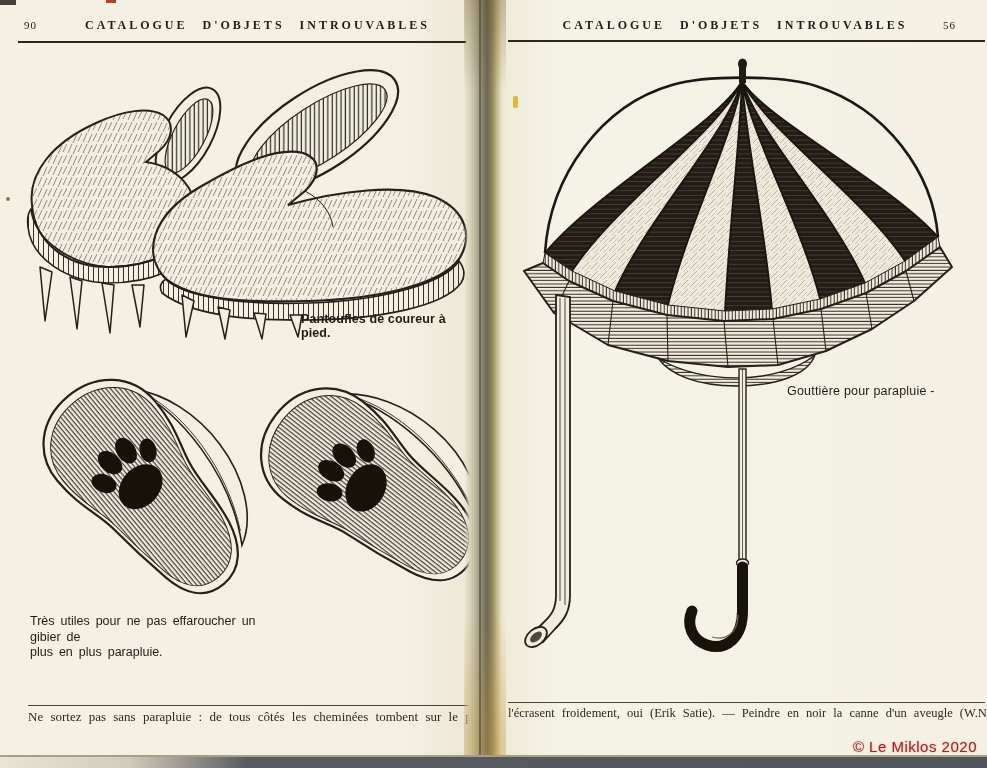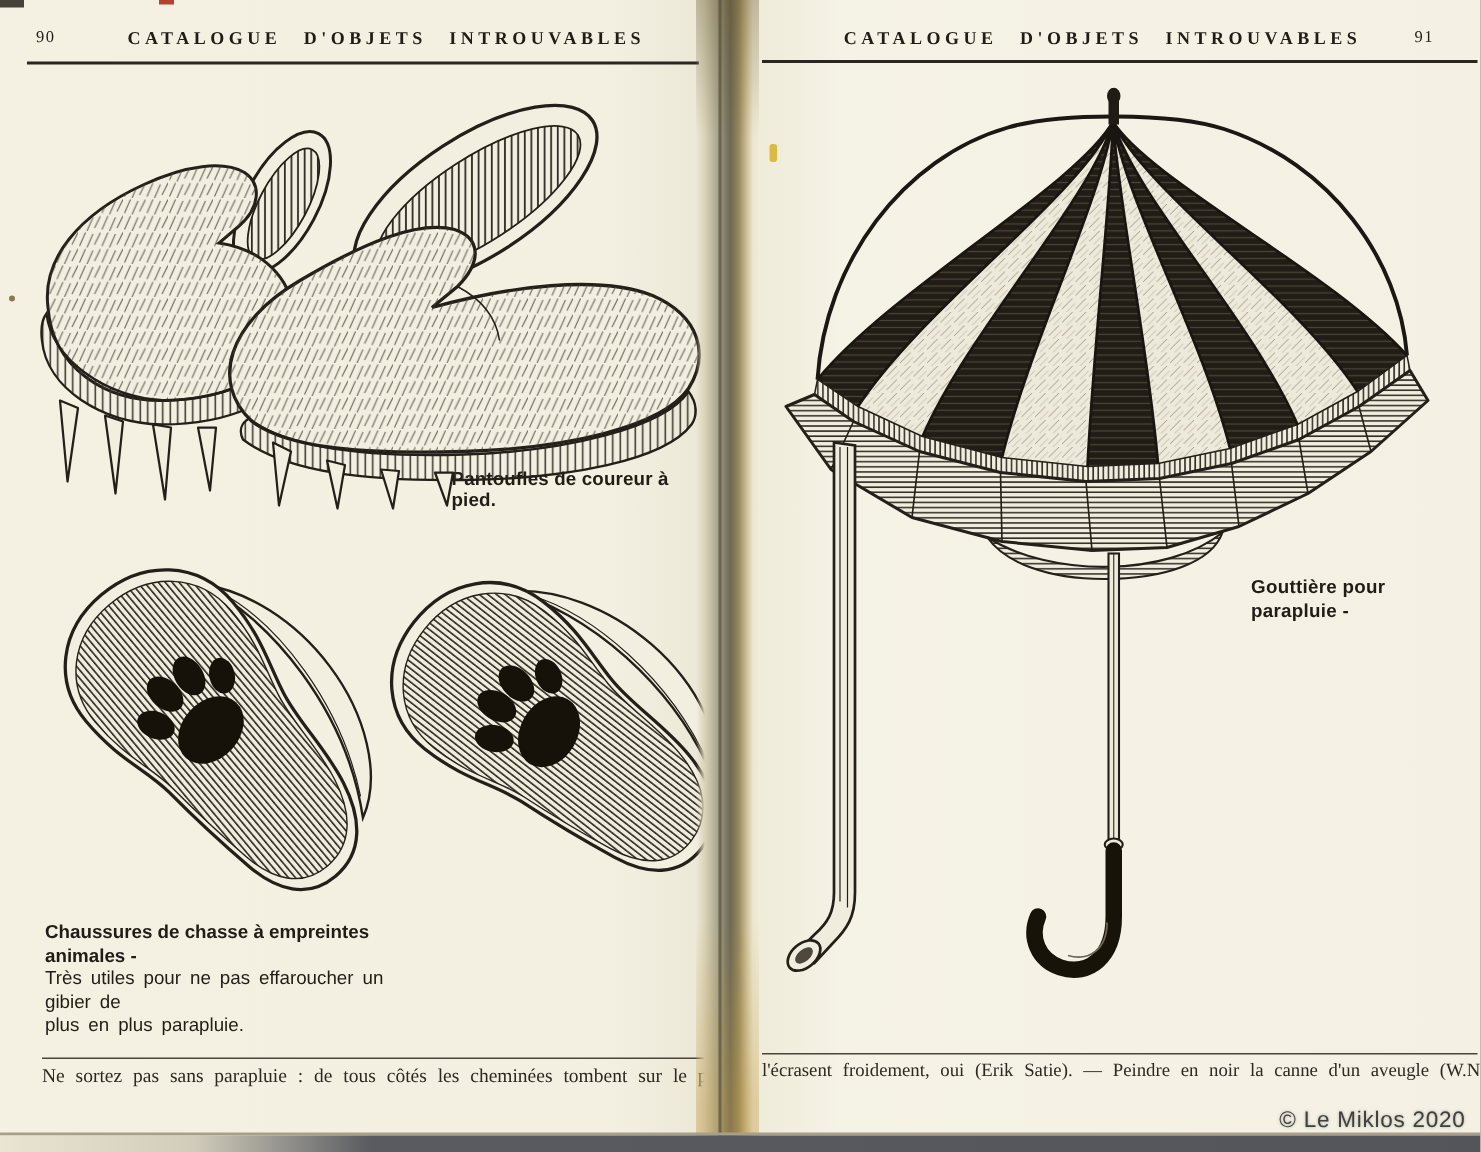--- a/index.html
+++ b/index.html
@@ -13,67 +13,66 @@
   .hdr-num{position:absolute; font-family:"Liberation Serif", serif; font-size:11px; font-weight:normal; letter-spacing:1px;}
   .hdr-title{position:absolute; font-family:"Liberation Serif", serif; font-size:12px; font-weight:bold;
     letter-spacing:3px; word-spacing:9px; text-align:center; white-space:nowrap;}
   .rule{position:absolute; height:2px; background:#2b2620;}
   .rule.thin{height:1px;}
   .caption{position:absolute; font-size:12.5px; font-weight:bold; letter-spacing:.1px;}
   .caption-block{position:absolute; font-size:12.5px; line-height:15.5px; width:260px;}
   .caption-block .lead{font-weight:bold;}
   .caption-block .rest{white-space:pre-line; word-spacing:2.5px;}
   .article{position:absolute; font-size:12.5px; line-height:16.3px; width:194px;}
-  .article .lead{font-weight:bold; letter-spacing:.2px;margin-left:47px;}
+  .article .lead{font-weight:normal; letter-spacing:.2px;}
   .article .body{white-space:pre-line; word-spacing:2px;}
   .footer{position:absolute; font-family:"Liberation Serif", serif; font-size:13px; word-spacing:4px;
     white-space:nowrap; color:#2e2920;}
   .illus{position:absolute;}
   .spine{
     position:absolute; top:0; left:464px; width:42px; height:768px; z-index:5;
     background:
       linear-gradient(to bottom, rgba(90,70,30,.30) 0%, rgba(90,70,30,0) 12%, rgba(0,0,0,0) 80%, rgba(190,150,60,.35) 96%),
       linear-gradient(to right, rgba(216,210,184,0) 0%, #d9d3b9 14%, #aaa68e 34%, #7d7862 48%, #6e6953 55%, #97895f 68%, #cdbf92 80%, #ece5cf 90%, rgba(236,229,207,0) 100%);
   }
   .spine-line{position:absolute; top:0; left:479px; width:2px; height:768px; background:rgba(80,74,52,.65); z-index:6;}
   .bottom-edge{
     position:absolute; left:0; bottom:0; width:987px; height:11px; z-index:7;
     background:linear-gradient(to right,#eae5d2 0%,#d2cdbb 13%,#62636а 22%,#595b61 26%,#53555b 100%);
     background:linear-gradient(to right,#eae5d2 0%,#d2cdbb 13%,#595b61 25%,#53555b 100%);
   }
   .bottom-line{position:absolute; left:0; bottom:11px; width:987px; height:2px; background:#a89f87; z-index:7;}
-  .watermark{position:absolute; right:10px; bottom:13px; z-index:8; color:#404040; font-size:15px;
+  .watermark{position:absolute; right:10px; bottom:13px; z-index:8; color:#b91c1c; font-size:15px;
     letter-spacing:.5px; text-shadow:0 0 2px rgba(120,120,110,.6);}
   .mark{position:absolute; z-index:4;}
 </style>
 </head>
 <body>
 
 <div class="book">
 
   <div class="page left">
     <div class="hdr-num" style="left:24px; top:19px;">90</div>
     <div class="hdr-title" style="left:60px; top:18px; width:395px;">CATALOGUE D'OBJETS INTROUVABLES</div>
     <div class="rule" style="left:18px; top:41px; width:448px;"></div>
 
     <div class="caption" style="left:301px; top:312px;">Pantoufles de coureur à pied.</div>
 
     <div class="caption-block" style="left:30px; top:614px;">
-      <div class="lead">Chaussures de chasse à empreintes animales -</div>
       <div class="rest">Très utiles pour ne pas effaroucher un gibier de
 plus en plus parapluie.</div>
     </div>
 
     <div class="rule thin" style="left:28px; top:705px; width:450px; background:#4a443a;"></div>
     <div class="footer" style="left:28px; top:709px;">Ne sortez pas sans parapluie : de tous côtés les cheminées tombent sur le pauvre monde et</div>
   </div>
 
   <div class="page right">
     <div class="hdr-title" style="left:40px; top:18px; width:390px;">CATALOGUE D'OBJETS INTROUVABLES</div>
-    <div class="hdr-num" style="left:443px; top:19px;">91</div>
+    <div class="hdr-num" style="left:443px; top:19px;">56</div>
     <div class="rule" style="left:8px; top:40px; width:477px;"></div>
 
     <div class="article" style="left:287px; top:383px;">
       <div class="lead">Gouttière pour parapluie -</div>
     </div>
 
     <div class="rule thin" style="left:8px; top:702px; width:477px; background:#4a443a;"></div>
     <div class="footer" style="left:8px; top:706px; font-size:12.5px;">l'écrasent froidement, oui (Erik Satie). — Peindre en noir la canne d'un aveugle (W.N. Grove). —</div>
   </div>
 

